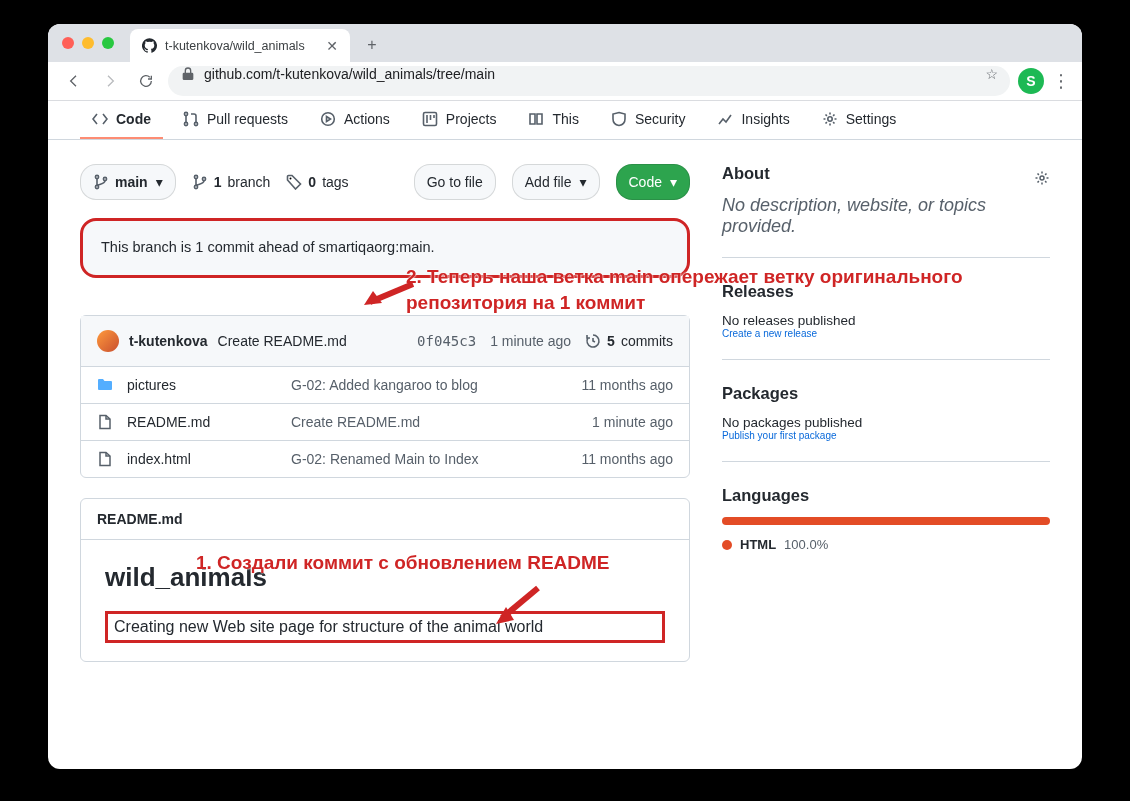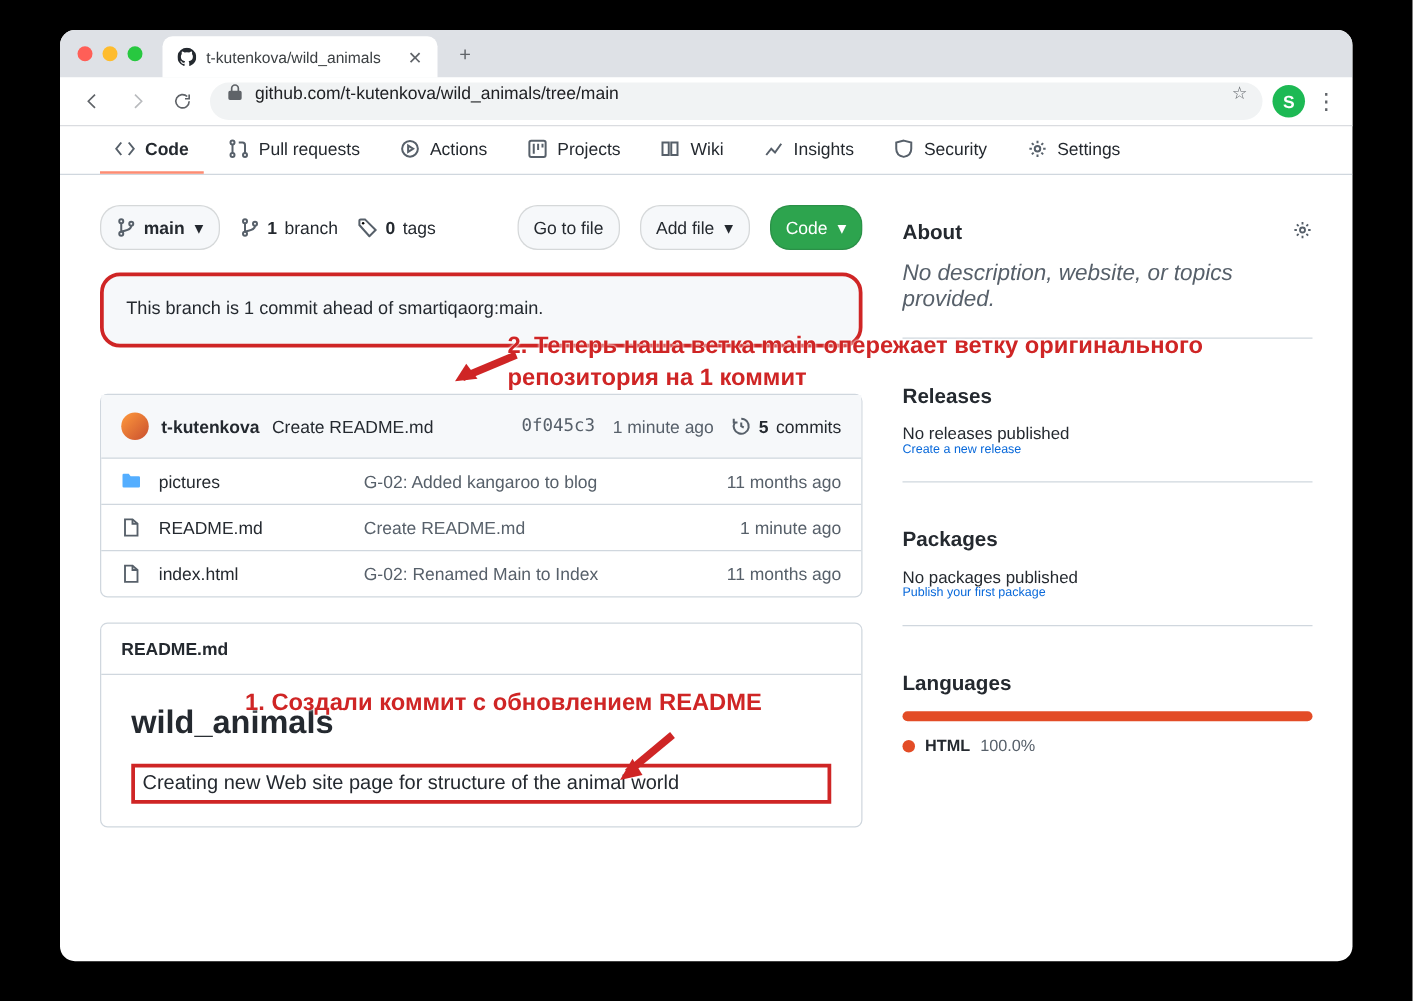--- a/index.html
+++ b/index.html
@@ -59,21 +59,21 @@
 .fname{flex:0 0 150px;color:var(--text)}
 .fmsg{flex:1;color:var(--muted)}
 .fwhen{color:var(--muted)}
 
 .readme{margin-top:20px;border:1px solid var(--border);border-radius:6px}
 .readme-h{padding:12px 16px;border-bottom:1px solid var(--border);font-size:14px;font-weight:600}
 .readme-body{padding:18px 24px}
 .readme-body h2{margin:4px 0 18px;font-size:26px;font-weight:700}
 .readme-desc{font-size:16px;padding:4px 6px;border:3px solid var(--anno)}
 
-.side-h{font-size:16.5px;font-weight:600;margin:13px 0 12px}
+.side-h{font-size:16.5px;font-weight:600;margin:0 0 12px}
 .side-muted{color:var(--muted);font-size:18px;font-style:italic}
 .gear{color:var(--muted)}
 .side-sec{padding:24px 0 0;border-top:1px solid var(--border);margin-top:20px}
 .link{color:var(--link);font-size:10px}
 .langbar{height:8px;border-radius:4px;background:var(--lang-orange);margin:12px 0}
 .langitem{display:flex;align-items:center;gap:8px;font-size:13px}
 .dot{width:10px;height:10px;border-radius:50%;background:var(--lang-orange)}
 
 .anno{position:absolute;color:var(--anno);font-weight:800;font-size:19px;line-height:1.35;pointer-events:none;text-shadow:0 0 2px #fff,0 0 2px #fff}
 .arrow{position:absolute;pointer-events:none}
@@ -159,33 +159,33 @@
         <svg viewBox="0 0 16 16">
             <rect x="1.5" y="1.5" width="13" height="13" rx="1.5"></rect>
             <path d="M5 4v8M8.5 4v5M12 4v3"></path>
           </svg>
         <span>Projects</span>
       </div>
       <div class="item">
         <svg viewBox="0 0 16 16">
             <path d="M2 3h5v10H2zM9 3h5v10H9z"></path>
           </svg>
-        <span>Wiki</span>
+        <span>This</span>
+      </div>
+      <div class="item">
+        <svg viewBox="0 0 16 16">
+            <path d="M8 1.5 14 3v5c0 4-3 6-6 6.5C5 14 2 12 2 8V3z"></path>
+          </svg>
+        <span>Security</span>
       </div>
       <div class="item">
         <svg viewBox="0 0 16 16">
             <path d="M2 13l4-5 3 3 5-7"></path>
           </svg>
         <span>Insights</span>
-      </div>
-      <div class="item">
-        <svg viewBox="0 0 16 16">
-            <path d="M8 1.5 14 3v5c0 4-3 6-6 6.5C5 14 2 12 2 8V3z"></path>
-          </svg>
-        <span>Security</span>
       </div>
       <div class="item">
         <svg viewBox="0 0 16 16">
             <circle cx="8" cy="8" r="2.2"></circle>
             <path d="M8 1.5v2M8 12.5v2M1.5 8h2M12.5 8h2M3.5 3.5l1.4 1.4M11.1 11.1l1.4 1.4M12.5 3.5l-1.4 1.4M4.9 11.1 3.5 12.5"></path>
           </svg>
         <span>Settings</span>
       </div>
     </div>
 

